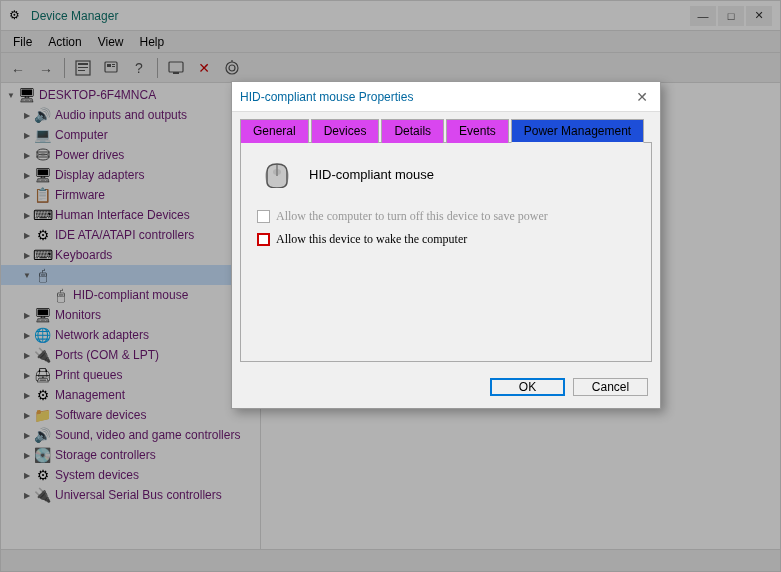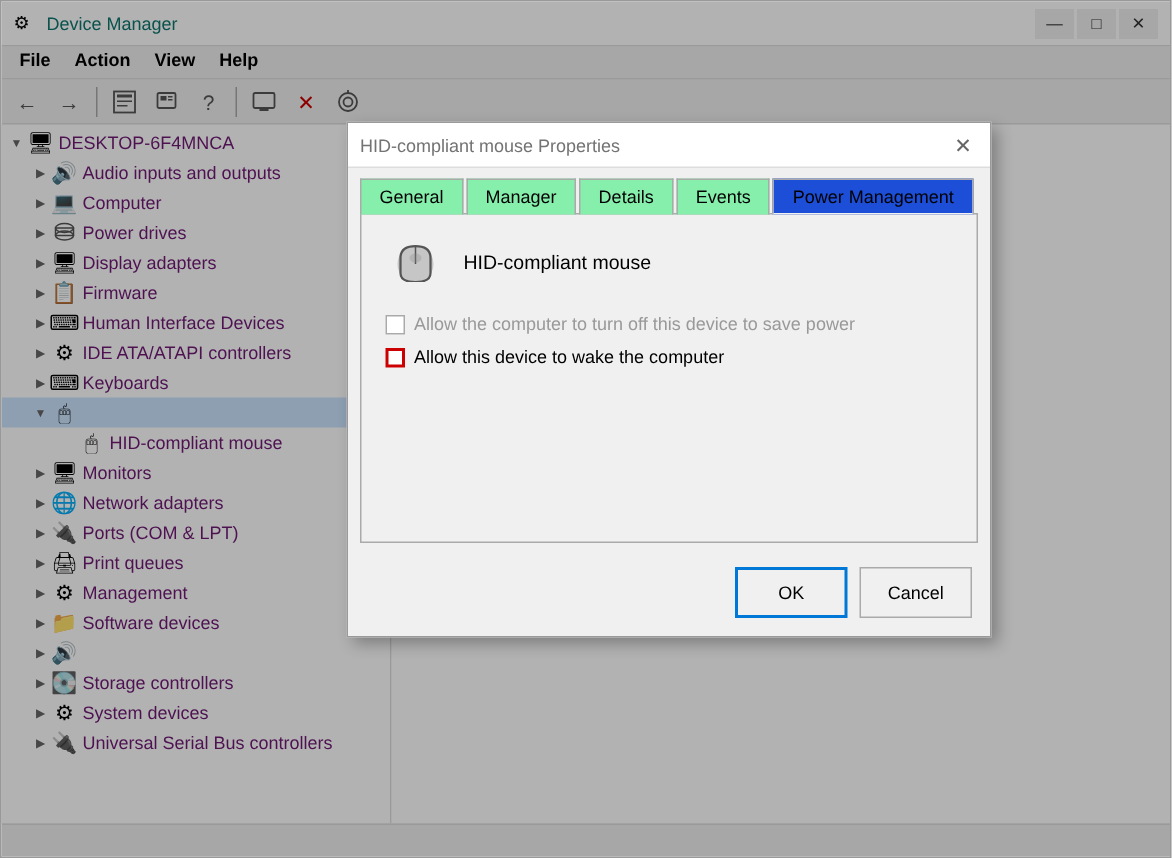--- a/index.html
+++ b/index.html
@@ -61,23 +61,23 @@
       align-items: center;
       justify-content: center;
       color: #333;
     }
 
     
     .menu-bar {
       background: #f0f0f0;
       height: 22px;
       display: flex;
+      align-items: center;
       padding: 0 4px;
       border-bottom: 1px solid #ddd;
-      font-weight: bold;
     }
     .menu-item {
       padding: 2px 8px;
       cursor: pointer;
       font-size: 12px;
       color: #000;
     }
 
     
     .toolbar {
@@ -214,21 +214,21 @@
       height: 30px;
       display: flex;
       align-items: center;
       padding: 0 8px;
       justify-content: space-between;
       border-bottom: 1px solid #ddd;
     }
     .dialog-title {
       font-size: 12px;
       font-weight: normal;
-      color: #737373;
+      color: #0369a1;
     }
     .dialog-close-btn {
       width: 20px;
       height: 20px;
       background: none;
       border: none;
       cursor: pointer;
       font-size: 14px;
       display: flex;
       align-items: center;
@@ -239,21 +239,21 @@
     
     .dialog-tabs {
       display: flex;
       background: #f0f0f0;
       padding: 6px 8px 0;
       gap: 2px;
     }
     .tab {
       padding: 4px 12px;
       border: 1px solid #aaa;
-      background: #86efac;
+      background: #d946ef;
       cursor: pointer;
       font-size: 12px;
       color: #000;
       border-bottom: none;
       position: relative;
       top: 1px;
     }
     .tab.active {
       background: #1d4ed8;
       border-bottom: 1px solid #f0f0f0;
@@ -290,20 +290,21 @@
     
     .checkbox-option {
       display: flex;
       align-items: center;
       gap: 6px;
       margin-bottom: 8px;
     }
     .checkbox-label {
       font-size: 12px;
       color: #999;
+      font-family: Liberation Serif, serif;
     }
     .checkbox-label.enabled {
       color: #000;
       text-align: center;
     }
     .checkbox-box {
       width: 13px;
       height: 13px;
       border: 1px solid #aaa;
       background: #fff;
@@ -318,21 +319,21 @@
 
     
     .dialog-buttons {
       display: flex;
       justify-content: flex-end;
       gap: 8px;
       padding: 8px 12px 12px;
     }
     .dialog-btn {
       width: 75px;
-      height: 34px;
+      height: 18px;
       background: #f0f0f0;
       border: 1px solid #aaa;
       cursor: pointer;
       font-size: 12px;
       display: flex;
       align-items: center;
       justify-content: center;
     }
     .dialog-btn.default {
       border: 2px solid #0078d7;
@@ -513,20 +514,21 @@
 
       <div class="tree-item tree-item-l1">
         <span class="tree-toggle">▶</span>
         <span class="tree-icon">📁</span>
         <span class="tree-label">Software devices</span>
       </div>
 
       <div class="tree-item tree-item-l1">
         <span class="tree-toggle">▶</span>
         <span class="tree-icon">🔊</span>
+        <span class="tree-label">Sound, video and game controllers</span>
       </div>
 
       <div class="tree-item tree-item-l1">
         <span class="tree-toggle">▶</span>
         <span class="tree-icon">💽</span>
         <span class="tree-label">Storage controllers</span>
       </div>
 
       <div class="tree-item tree-item-l1">
         <span class="tree-toggle">▶</span>
@@ -551,21 +553,21 @@
   <div class="dialog-overlay">
     <div class="dialog">
 
       <div class="dialog-title-bar">
         <span class="dialog-title">HID-compliant mouse Properties</span>
         <button class="dialog-close-btn">✕</button>
       </div>
 
       <div class="dialog-tabs">
         <div class="tab">General</div>
-        <div class="tab">Manager</div>
+        <div class="tab">Devices</div>
         <div class="tab">Details</div>
         <div class="tab">Events</div>
         <div class="tab active">Power Management</div>
       </div>
 
       <div class="dialog-content">
 
         <div class="device-header">
           <div class="device-icon-large">
             <svg class="mouse-svg" viewBox="0 0 36 28" xmlns="http://www.w3.org/2000/svg">

